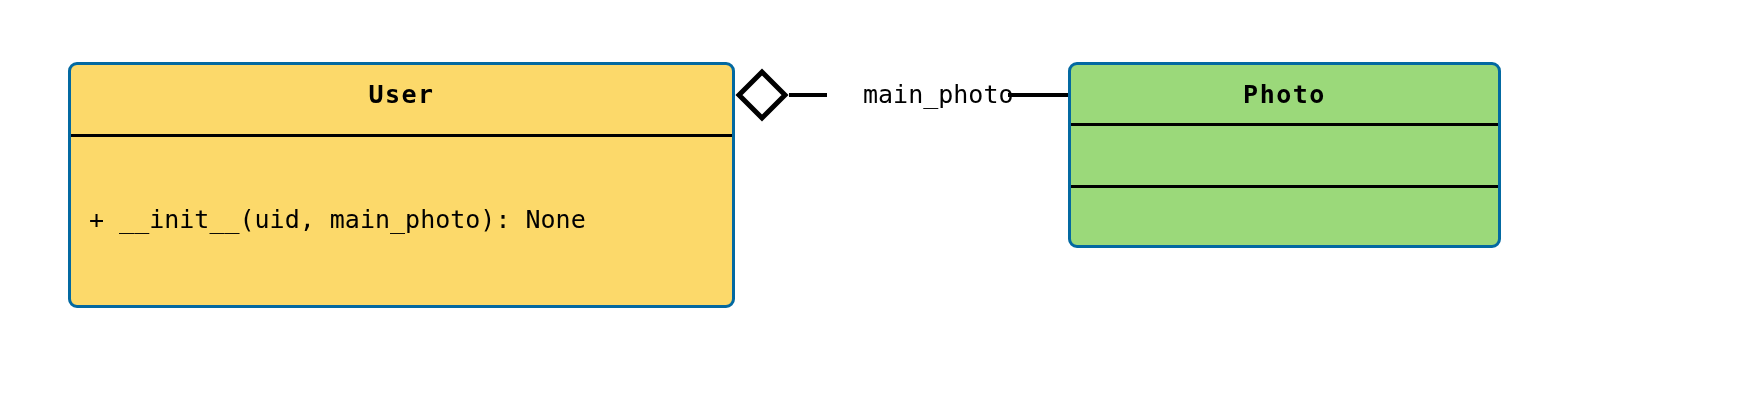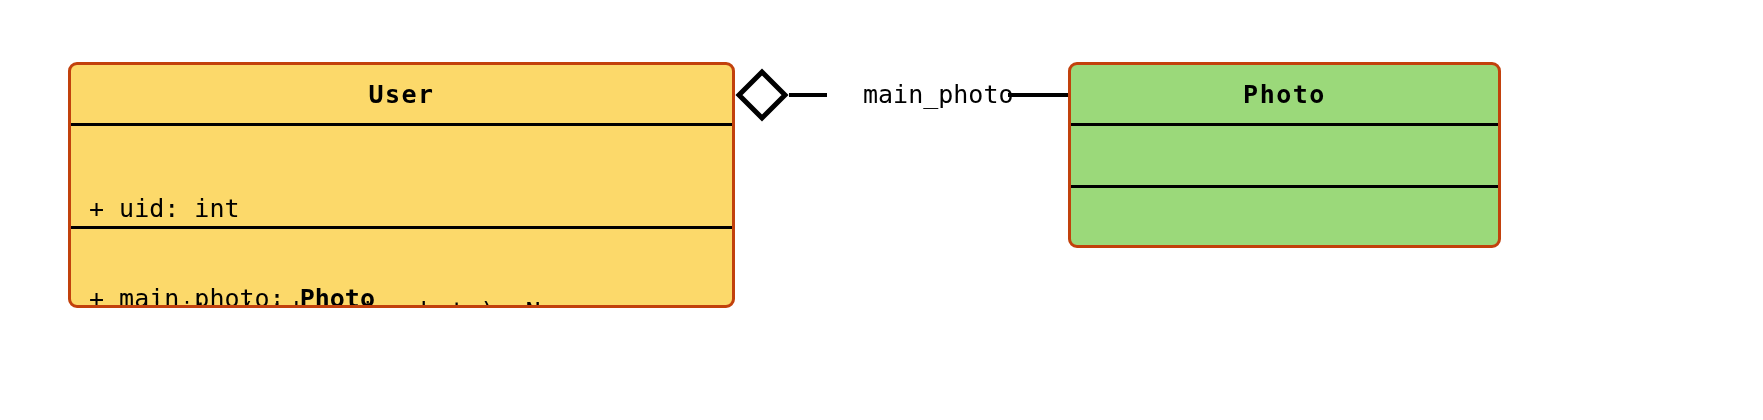--- a/index.html
+++ b/index.html
@@ -23,21 +23,21 @@
     top: 0;
     width: 1763px;
     height: 420px;
     background: #ffffff;
   }
 
   
   .uml-class {
     position: absolute;
     box-sizing: border-box;
-    border: 3px solid #c2410c;
+    border: 3px solid #0369a1;
     border-radius: 9px;
     overflow: hidden;
     background: #ffffff;
   }
   .uml-compartment {
     box-sizing: border-box;
     position: relative;
   }
   .uml-compartment + .uml-compartment {
     border-top: 3px solid #000000;
@@ -127,24 +127,20 @@
 </style>
 </head>
 <body>
 
 <div id="diagram-canvas">
 
   <div class="uml-class" id="class-user">
 
     <div class="uml-compartment uml-title comp-title">User</div>
 
-    <div class="uml-compartment uml-members comp-attrs">
-      <div class="uml-member-line">+ uid: int</div>
-      <div class="uml-member-line"><span>+ main_photo: </span><b>Photo</b></div>
-    </div>
 
     <div class="uml-compartment uml-members comp-methods">
       <div class="uml-member-line">+ __init__(uid, main_photo): None</div>
     </div>
   </div>
 
   <div class="assoc-line" id="assoc-line-left"></div>
 
   <svg id="assoc-diamond" viewBox="0 0 54 54">
     <polygon points="27,4 50,27 27,50 4,27" fill="#ffffff" stroke="#000000" stroke-width="5" stroke-linejoin="miter"></polygon>

